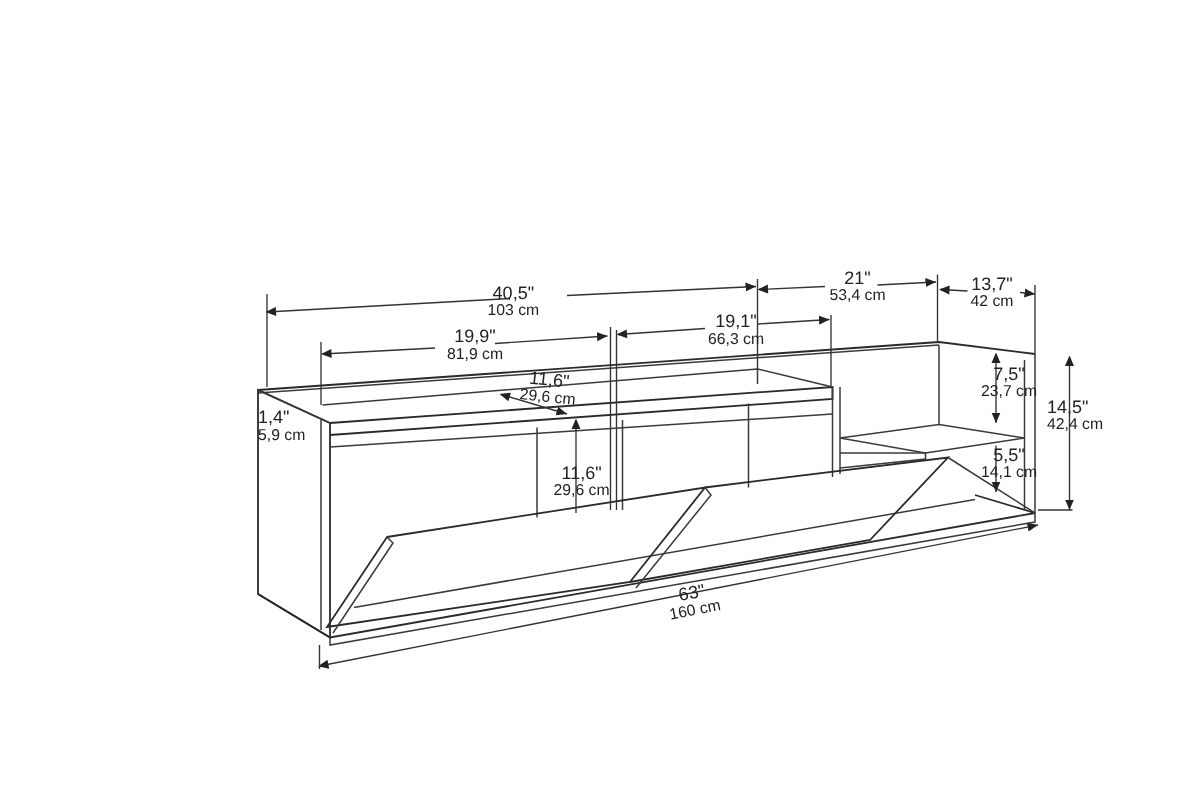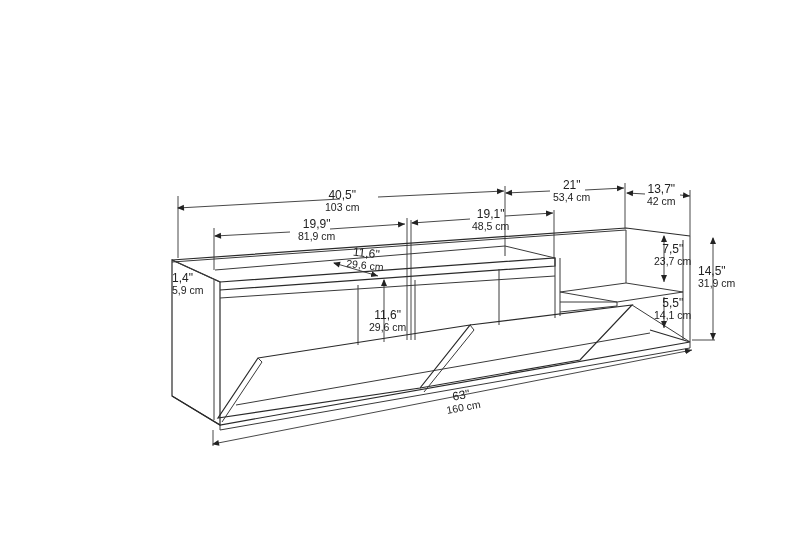--- a/index.html
+++ b/index.html
@@ -115,21 +115,21 @@
   <div class="lbl" style="left:647px;top:183px;">
     <span class="a">13,7"</span>
     <span class="b">42 cm</span>
   </div>
   <div class="lbl" style="left:298px;top:218px;">
     <span class="a">19,9"</span>
     <span class="b">81,9 cm</span>
   </div>
   <div class="lbl" style="left:472px;top:208px;">
     <span class="a">19,1"</span>
-    <span class="b">48,5 cm</span>
+    <span class="b">66,3 cm</span>
   </div>
   <div class="lbl" style="left:347px;top:247px;transform:rotate(6deg);">
     <span class="a">11,6"</span>
     <span class="b">29,6 cm</span>
   </div>
   <div class="lbl" style="left:172px;top:272px;text-align:left;">
     <span class="a">1,4"</span>
     <span class="b">5,9 cm</span>
   </div>
   <div class="lbl" style="left:369px;top:309px;">
@@ -139,19 +139,19 @@
   <div class="lbl" style="left:654px;top:243px;">
     <span class="a">7,5"</span>
     <span class="b">23,7 cm</span>
   </div>
   <div class="lbl" style="left:654px;top:297px;">
     <span class="a">5,5"</span>
     <span class="b">14,1 cm</span>
   </div>
   <div class="lbl" style="left:698px;top:265px;text-align:left;">
     <span class="a">14,5"</span>
-    <span class="b">31,9 cm</span>
+    <span class="b">42,4 cm</span>
   </div>
   <div class="lbl" style="left:445px;top:389px;transform:rotate(-11deg);">
     <span class="a">63"</span>
     <span class="b">160 cm</span>
   </div>
 </div>
 
 </body></html>

